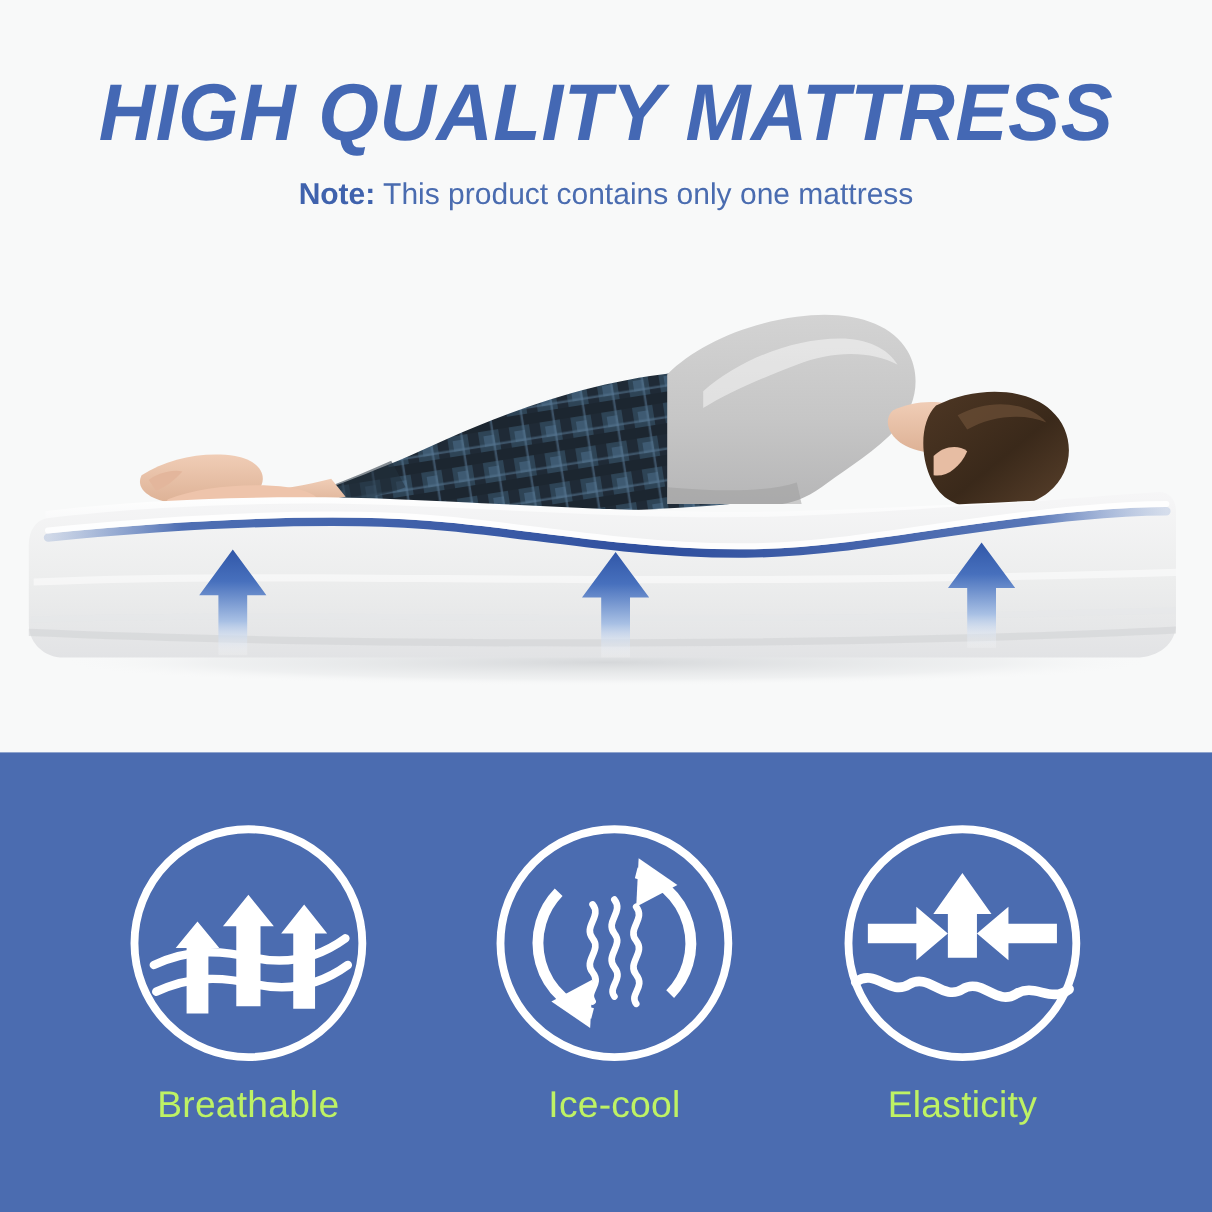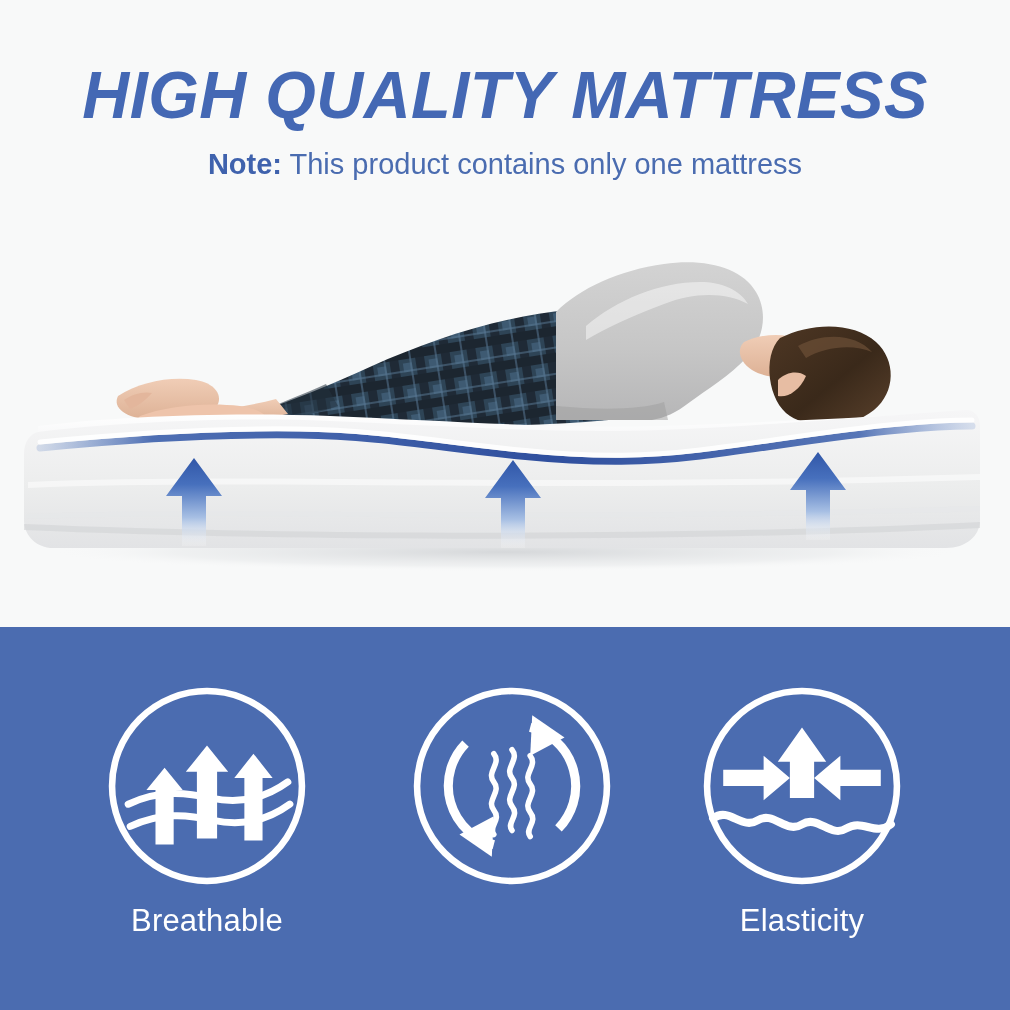--- a/index.html
+++ b/index.html
@@ -45,21 +45,21 @@
     white-space: nowrap;
     transform: scaleX(0.97);
   }
 
   #subhead {
     position: absolute;
     left: 0; top: 148px;
     width: 1010px;
     text-align: center;
     font-family: "Liberation Sans", sans-serif;
-    font-size: 29px;
+    font-size: 25px;
     color: #4a6cb0;
     white-space: nowrap;
   }
   #subhead .note-label {
     font-weight: bold;
     color: #3f62ad;
   }
   #subhead .note-text {
     font-weight: normal;
   }
@@ -91,21 +91,21 @@
     text-align: center;
   }
   .feature-icon {
     width: 202px;
     height: 202px;
     margin: 0 auto;
     display: block;
   }
   .feature-label {
     margin-top: 16px;
-    color: #ffffff;
+    color: #bef264;
     font-family: "Liberation Sans", sans-serif;
     font-size: 31px;
     font-weight: normal;
     letter-spacing: 0.2px;
     white-space: nowrap;
   }
   #feature-0 { left: 77px; }
   #feature-1 { left: 382px; }
   #feature-2 { left: 672px; }
 </style>
@@ -333,20 +333,21 @@
 
         <path d="M 118,42 A 60 60 0 0 1 146,142" fill="none" stroke="#ffffff" stroke-width="9" stroke-linecap="butt"></path>
         <path d="M 82,158 A 60 60 0 0 1 54,58" fill="none" stroke="#ffffff" stroke-width="9" stroke-linecap="butt"></path>
         <path d="M 120,30 L 152,52 L 118,70 Z" fill="#ffffff"></path>
         <path d="M 80,170 L 48,148 L 82,130 Z" fill="#ffffff"></path>
 
         <path d="M 82,68 C 90,78 74,86 82,96 C 90,106 74,114 82,124 C 90,134 76,140 82,148" fill="none" stroke="#ffffff" stroke-width="5.5" stroke-linecap="round"></path>
         <path d="M 100,64 C 108,74 92,82 100,92 C 108,102 92,110 100,120 C 108,130 94,136 100,144" fill="none" stroke="#ffffff" stroke-width="5.5" stroke-linecap="round"></path>
         <path d="M 118,70 C 126,80 110,88 118,98 C 126,108 110,116 118,126 C 126,136 112,142 118,150" fill="none" stroke="#ffffff" stroke-width="5.5" stroke-linecap="round"></path>
       </svg>
+      <div class="feature-label">Ice-cool</div>
     </div>
 
     <div class="feature" id="feature-2">
       <svg class="feature-icon" viewBox="0 0 200 200" xmlns="http://www.w3.org/2000/svg">
         <circle cx="100" cy="100" r="94" fill="none" stroke="#ffffff" stroke-width="6.5"></circle>
 
         <path d="M 100,42 L 124,76 L 112,76 L 112,112 L 88,112 L 88,76 L 76,76 Z" fill="#ffffff"></path>
 
         <path d="M 22,84 L 62,84 L 62,70 L 88,92 L 62,114 L 62,100 L 22,100 Z" fill="#ffffff"></path>
 

